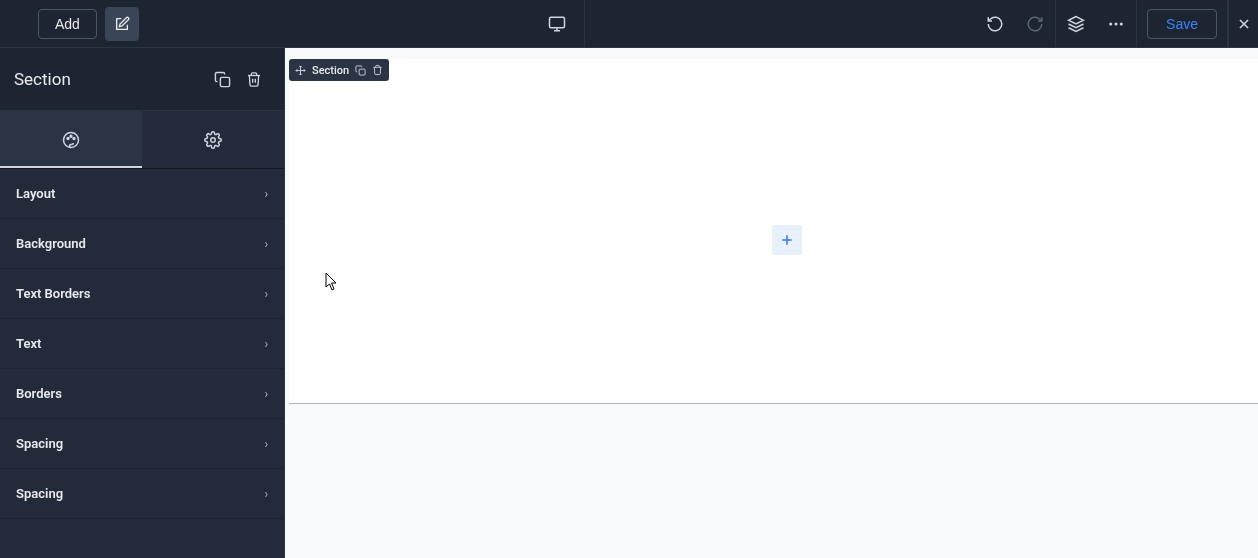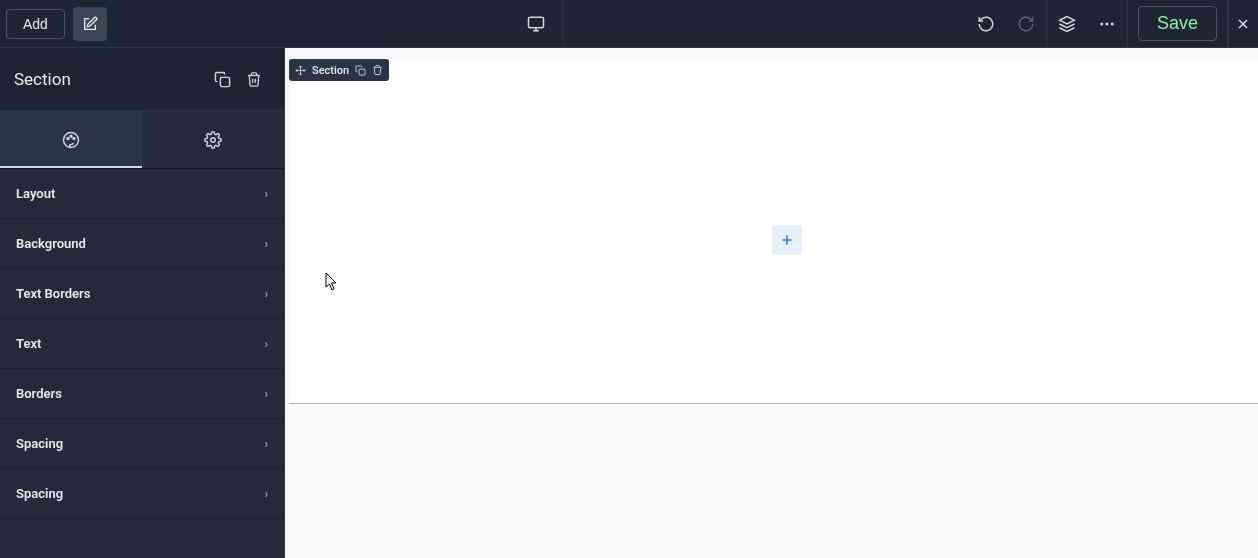--- a/index.html
+++ b/index.html
@@ -12,20 +12,21 @@
       display: flex;
       flex-direction: column;
     }
     
     .topbar {
       height: 48px;
       background: #1e2532;
       display: flex;
       align-items: center;
       border-bottom: 1px solid #2c3442;
+      padding-left: 32px;
     }
     .topbar-left {
       display: flex;
       align-items: center;
       padding-left: 6px;
       gap: 8px;
     }
     .add-btn {
       border: 1px solid #4a5568;
       border-radius: 4px;
@@ -107,22 +108,22 @@
       justify-content: center;
       color: #cfd5de;
       cursor: pointer;
     }
     .tb-icon-cell.disabled { color: #5b6474; cursor: default; }
     .vr { width:1px; height:100%; background:#2c3442; }
     .save-btn {
       border: 1px solid #4a5568;
       border-radius: 4px;
       padding: 6px 18px;
-      color: #86efac;
-      font-size: 18px;
+      color: #3b82f6;
+      font-size: 14px;
       background: transparent;
       cursor: pointer;
       margin: 0 10px;
     }
     .close-cell {
       width: 30px;
       height: 100%;
       display:flex; align-items:center; justify-content:center;
       color:#cfd5de; cursor:pointer;
       border-left:1px solid #2c3442;

